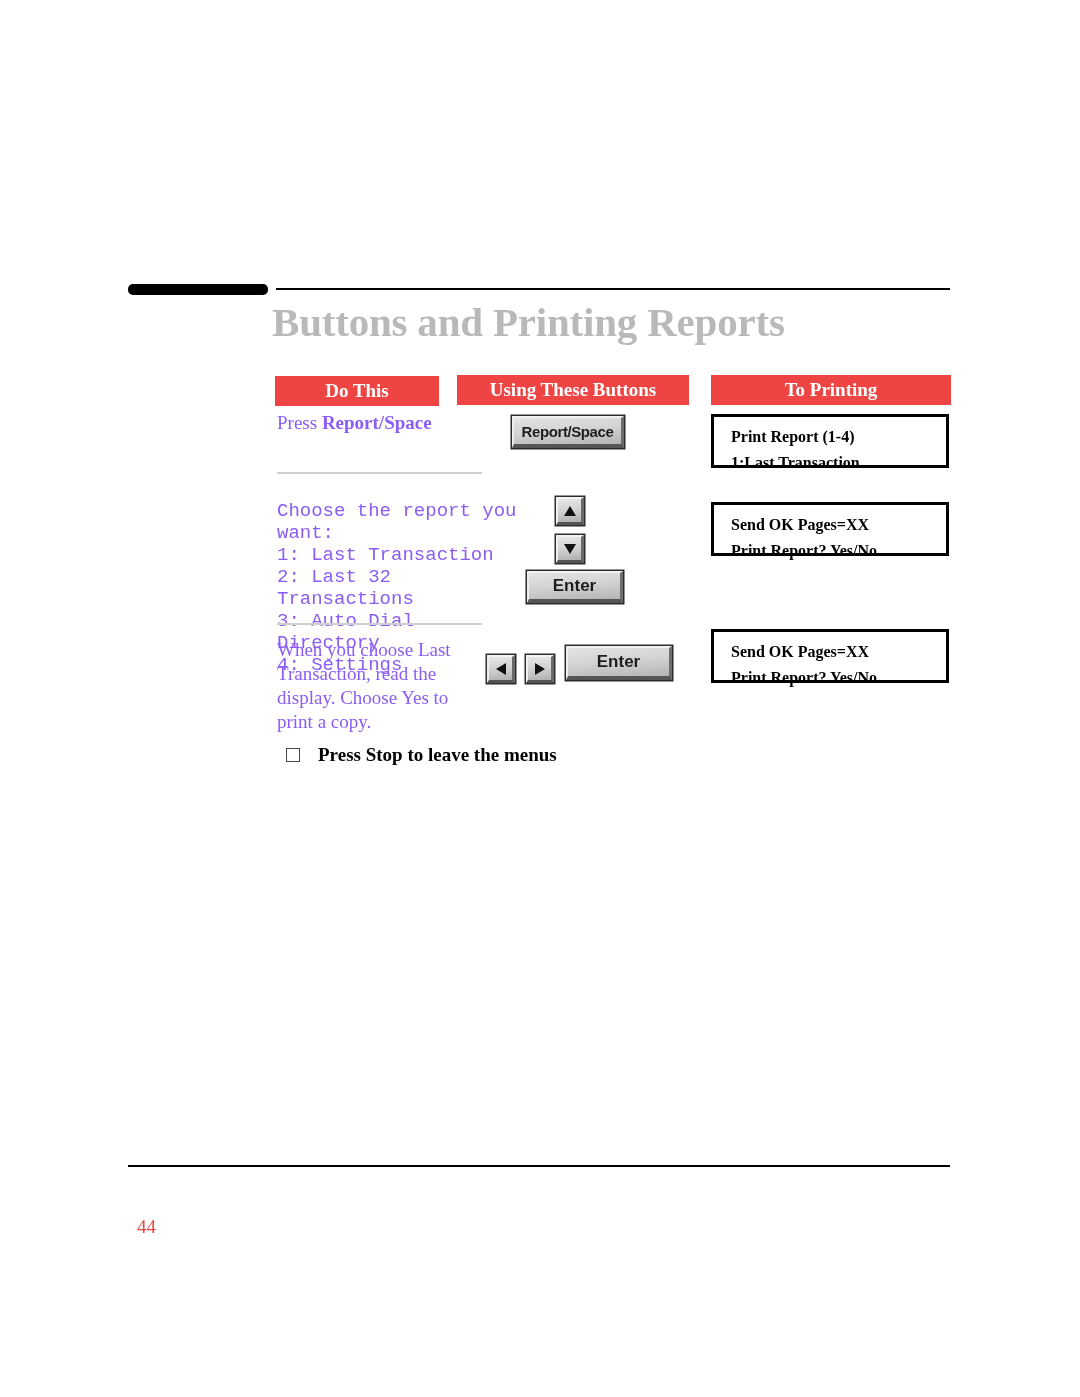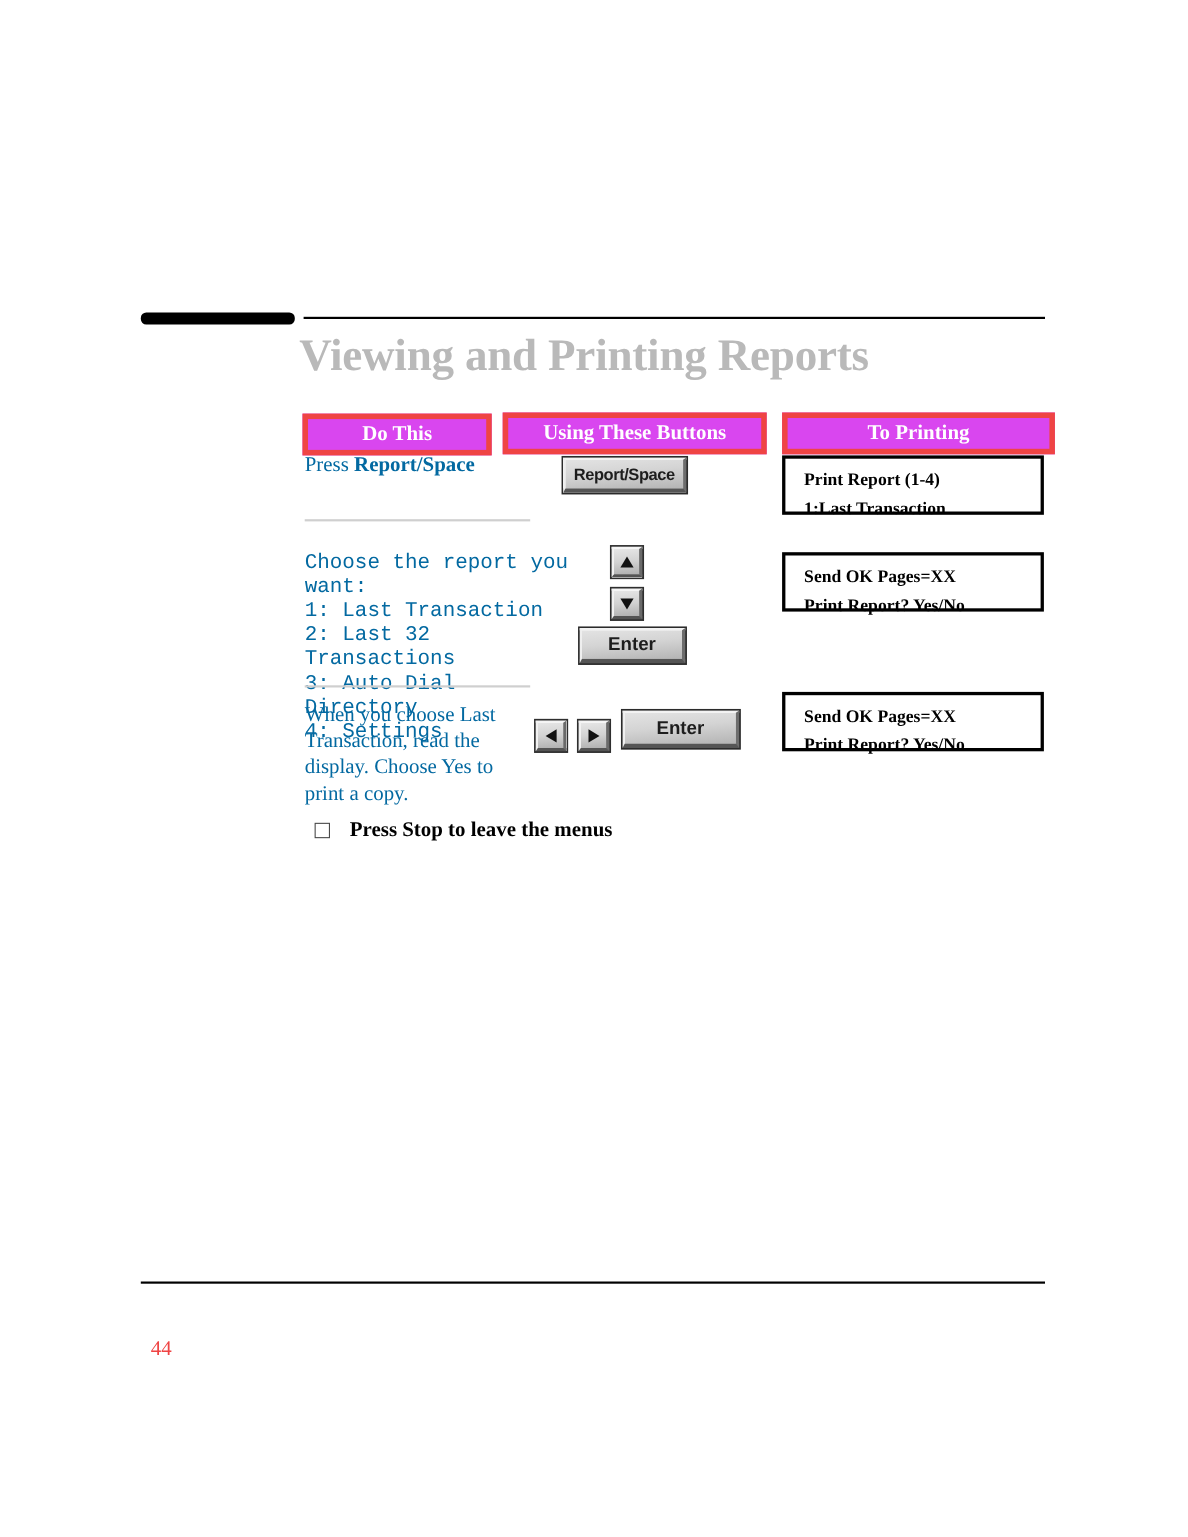--- a/index.html
+++ b/index.html
@@ -53,41 +53,41 @@
     font-weight: bold;
     color: #b9b9b9;
     letter-spacing: -0.2px;
     line-height: 1.12;
     white-space: nowrap;
   }
 
   
   .hdr {
     position: absolute;
-    background: #d946ef;
-    border: 5px solid #ef4444;
+    background: #ef4444;
+    border: 1px solid #ef4444;
     color: #ffffff;
     font-weight: bold;
     font-size: 19px;
     text-align: center;
     line-height: 27px;
     height: 28px;
     box-sizing: content-box;
   }
   .hdr-do-this     { left: 275px; top: 376px; width: 162px; }
   .hdr-buttons     { left: 457px; top: 375px; width: 230px; }
   .hdr-display     { left: 711px; top: 375px; width: 238px; }
 
   
   .col-left {
     position: absolute;
     left: 277px;
     font-size: 19px;
     line-height: 22px;
-    color: #0369a1;
+    color: #8b5cf6;
   }
   .col-left b { font-weight: bold; }
 
   .row1-left { top: 412px; width: 220px; }
   .row2-left { top: 500px; width: 240px; font-family: Liberation Mono, monospace; }
   .row3-left { top: 638px; width: 205px; line-height: 24px; }
 
   
   .sep {
     position: absolute;
@@ -243,21 +243,21 @@
   }
 </style>
 </head>
 <body>
 
 <div class="top-rule-wrap">
   <div class="top-rule-thick"></div>
   <div class="top-rule-thin"></div>
 </div>
 
-<div class="page-title">Viewing and Printing Reports</div>
+<div class="page-title">Buttons and Printing Reports</div>
 
 <div class="hdr hdr-do-this">Do This</div>
 <div class="hdr hdr-buttons">Using These Buttons</div>
 <div class="hdr hdr-display">To Printing</div>
 
 <div class="col-left row1-left"><span>Press </span><b>Report/Space</b></div>
 
 <div class="key3d key-report-space">Report/Space</div>
 
 <div class="lcd lcd-1">Print Report (1-4)

